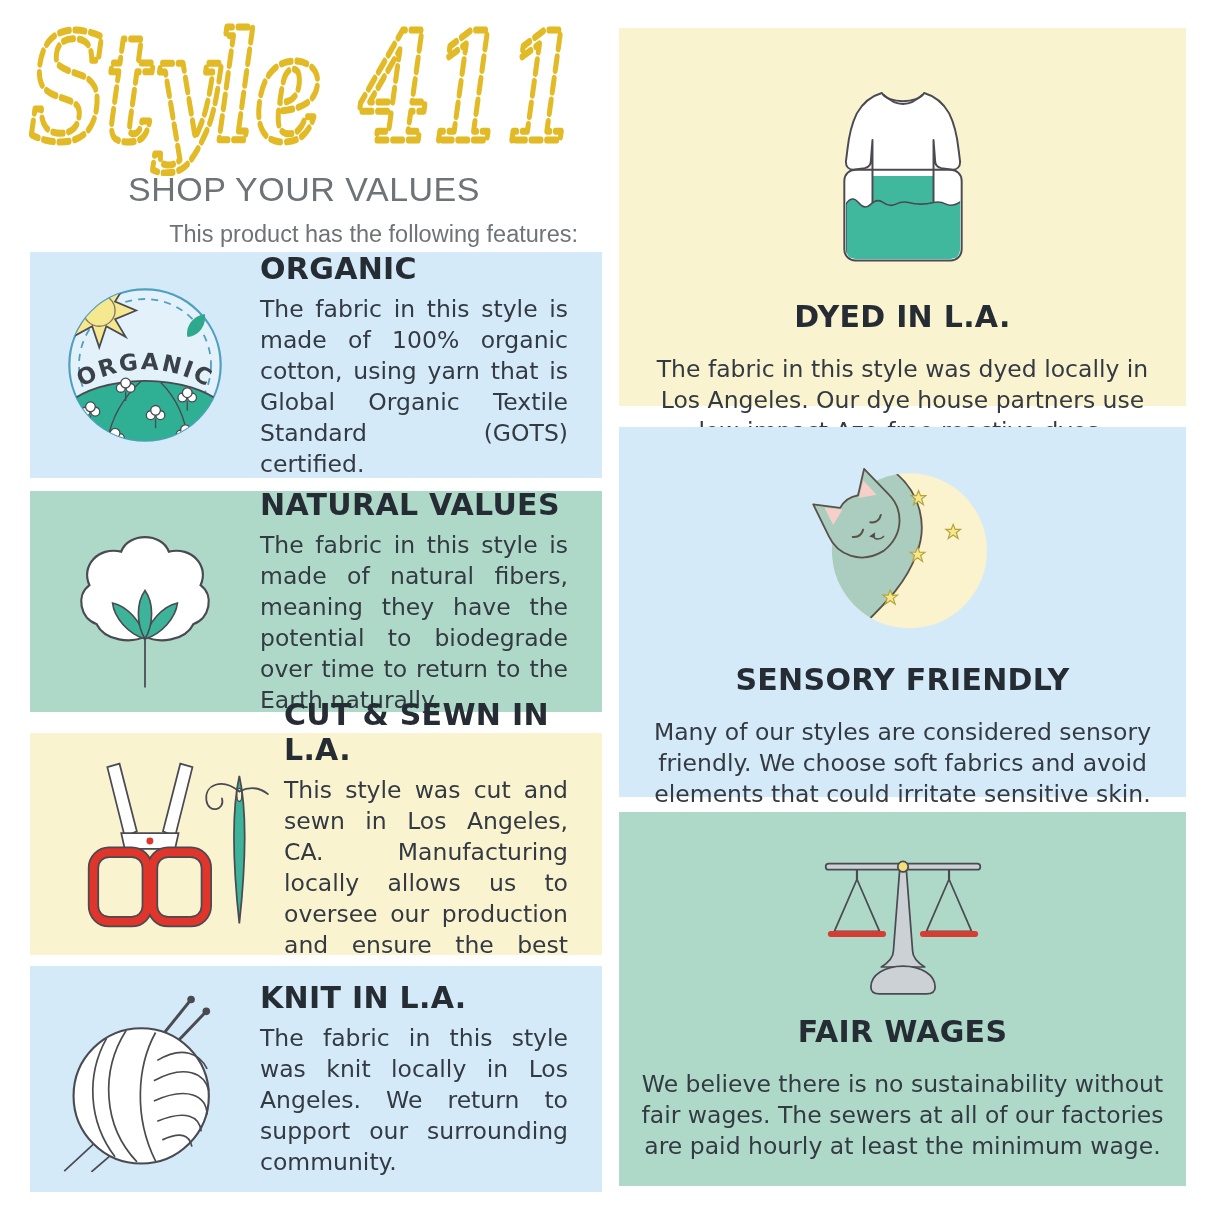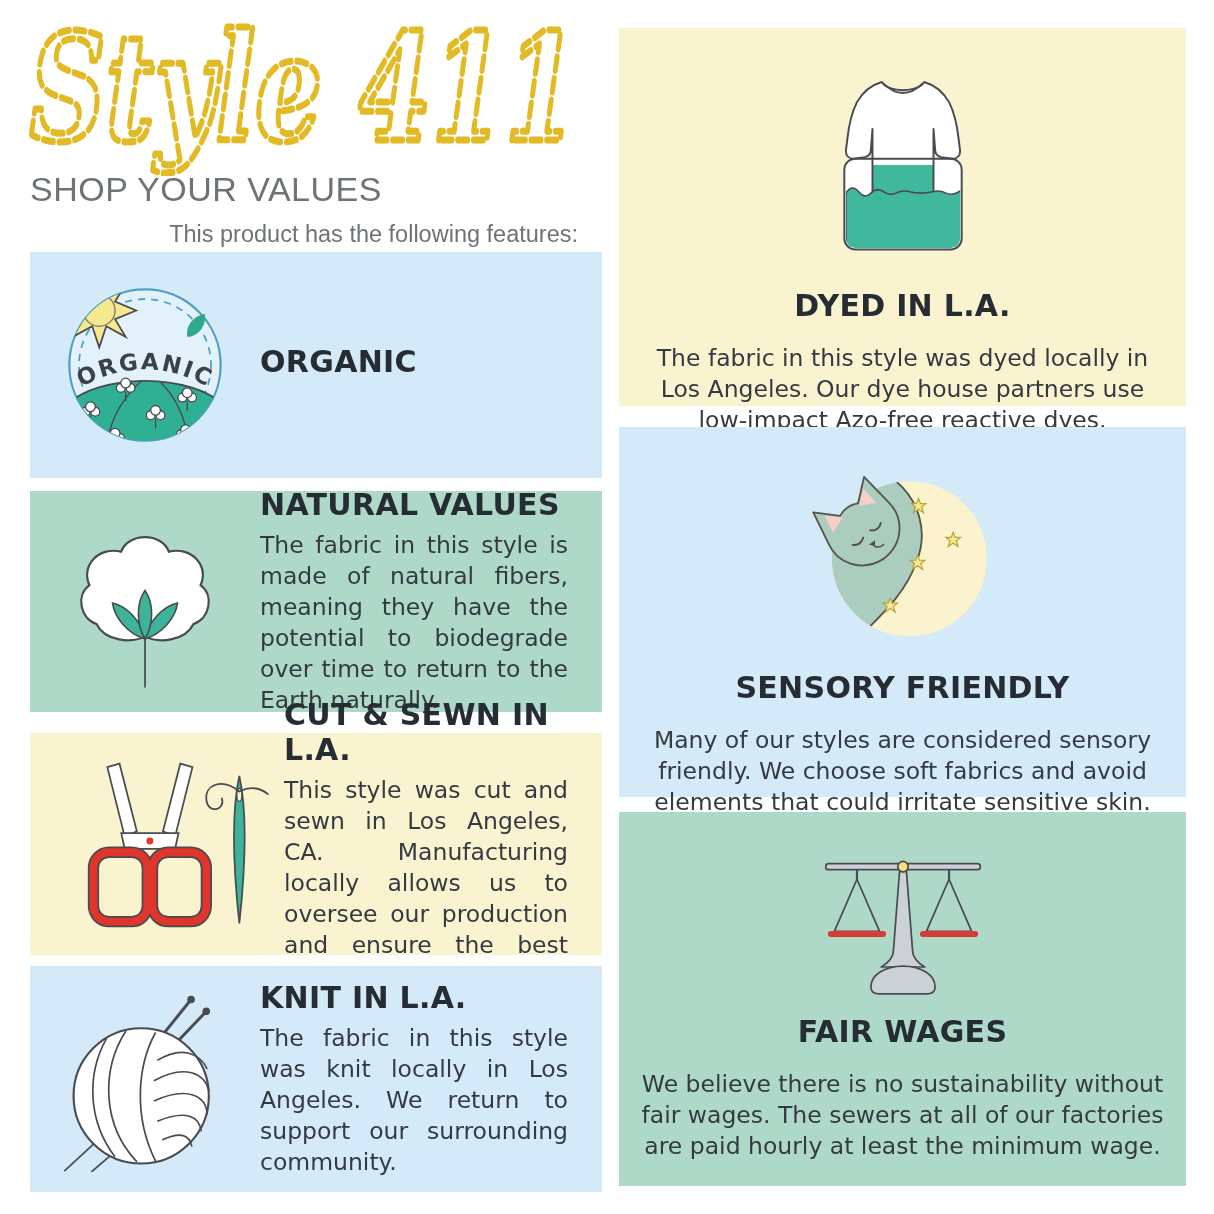--- a/index.html
+++ b/index.html
@@ -1,42 +1,42 @@
 <!DOCTYPE html>
 <html><head>
 <meta charset="utf-8">
 <style>
   html,body{margin:0;padding:0;background:#ffffff;}
   .canvas{position:relative;width:1214px;height:1214px;background:#ffffff;overflow:hidden;
           font-family:"DejaVu Sans",sans-serif;border-radius:16px;}
 
   
   .logo-svg{position:absolute;left:26px;top:14px;}
-  .tagline{position:absolute;left:30px;top:170px;width:548px;text-align:left;
+  .tagline{position:absolute;left:30px;top:170px;width:548px;text-align:center;
            font-family:"Liberation Sans",sans-serif;font-size:34px;letter-spacing:.5px;color:#6e7377;}
   .subtitle{position:absolute;left:30px;top:209px;width:548px;text-align:right;
            font-family:"Liberation Sans",sans-serif;font-size:23.5px;color:#6e7377;margin-top:12px;}
 
   
   .card{position:absolute;box-sizing:border-box;}
   .bg-blue{background:#d5eaf8;}
   .bg-green{background:#aed9c9;}
   .bg-yellow{background:#faf3d0;}
 
   .lcard{left:30px;width:572px;display:flex;align-items:center;}
   #card-organic{top:252px;height:226px;}
   #card-natural{top:491px;height:221px;}
   #card-cutsewn{top:733px;height:222px;padding-left:24px;}
   #card-knit{top:966px;height:226px;}
   .lcard .iconbox{flex:0 0 230px;display:flex;justify-content:center;align-items:center;}
   .lcard .textcol{flex:1;padding-right:34px;}
 
   .rcard{left:619px;width:567px;display:flex;flex-direction:column;align-items:center;text-align:center;}
-  #card-dyed{top:28px;height:378px;padding-top:29px;}
-  #card-sensory{top:427px;height:370px;padding-top:36px;}
+  #card-dyed{top:28px;height:378px;padding-top:40px;}
+  #card-sensory{top:427px;height:370px;padding-top:28px;}
   #card-fair{top:812px;height:374px;padding-top:36px;}
   #card-dyed .iconbox{margin-bottom:22px;}
   #card-sensory .iconbox{margin-bottom:16px;}
   #card-fair .iconbox{margin-bottom:10px;}
 
   .card-title{font-size:30px;font-weight:700;color:#262c33;letter-spacing:.3px;margin:0 0 8px 0;}
   .card-body{font-size:23.5px;line-height:31px;color:#343a42;margin:0;}
   .lcard .card-body{text-align:justify;}
   .rcard .card-body{max-width:525px;margin-top:12px;}
 </style>
@@ -83,20 +83,21 @@
         </g>
         <path d="M148,68 C146,54 156,44 168,42 C170,54 162,66 150,68 Z" fill="#2fa98d"></path>
         <path id="ob-arc" d="M34,122 Q100,88 166,122" fill="none"></path>
         <text font-size="26" font-weight="bold" fill="#3b4148" letter-spacing="2.5" font-family="DejaVu Sans, sans-serif">
           <textPath href="#ob-arc" startOffset="50%" text-anchor="middle">ORGANIC</textPath>
         </text>
       </svg>
     </div>
     <div class="textcol">
       <h2 class="card-title">ORGANIC</h2>
+      <p class="card-body">The fabric in this style is made of 100% organic cotton, using yarn that is Global Organic Textile Standard (GOTS) certified.</p>
     </div>
   </div>
 
   <div class="card lcard bg-green" id="card-natural">
     <div class="iconbox">
       <svg width="150" height="181" viewBox="0 0 170 205">
         <path d="M85,142 C70,150 40,148 30,128 C12,122 6,96 22,84 C12,62 32,40 58,46 C66,24 104,24 112,46 C138,40 158,62 148,84 C164,96 158,122 140,128 C130,148 100,150 85,142 Z" fill="#ffffff" stroke="#4a4a52" stroke-width="2.5"></path>
         <line x1="85" y1="142" x2="85" y2="200" stroke="#4a4a52" stroke-width="2"></line>
         <path d="M85,145 C75,128 75,104 85,90 C95,104 95,128 85,145 Z" fill="#3db39a" stroke="#4a4a52" stroke-width="1.8" transform="rotate(-42 85 145)"></path>
         <path d="M85,145 C75,128 75,104 85,90 C95,104 95,128 85,145 Z" fill="#3db39a" stroke="#4a4a52" stroke-width="1.8" transform="rotate(42 85 145)"></path>

